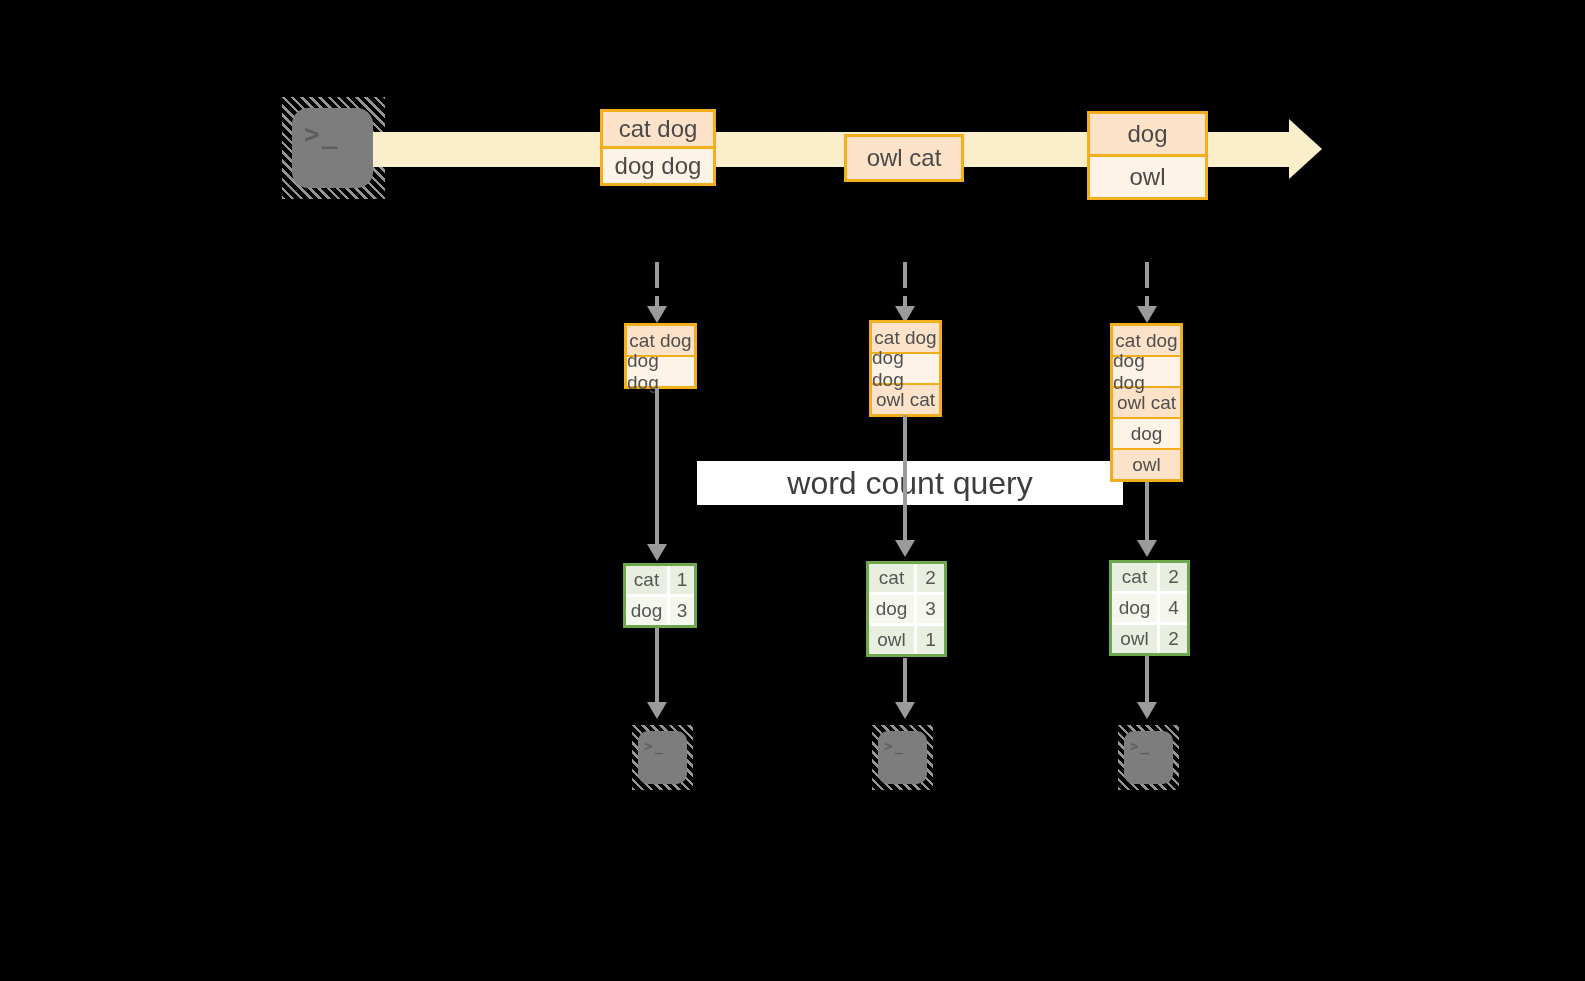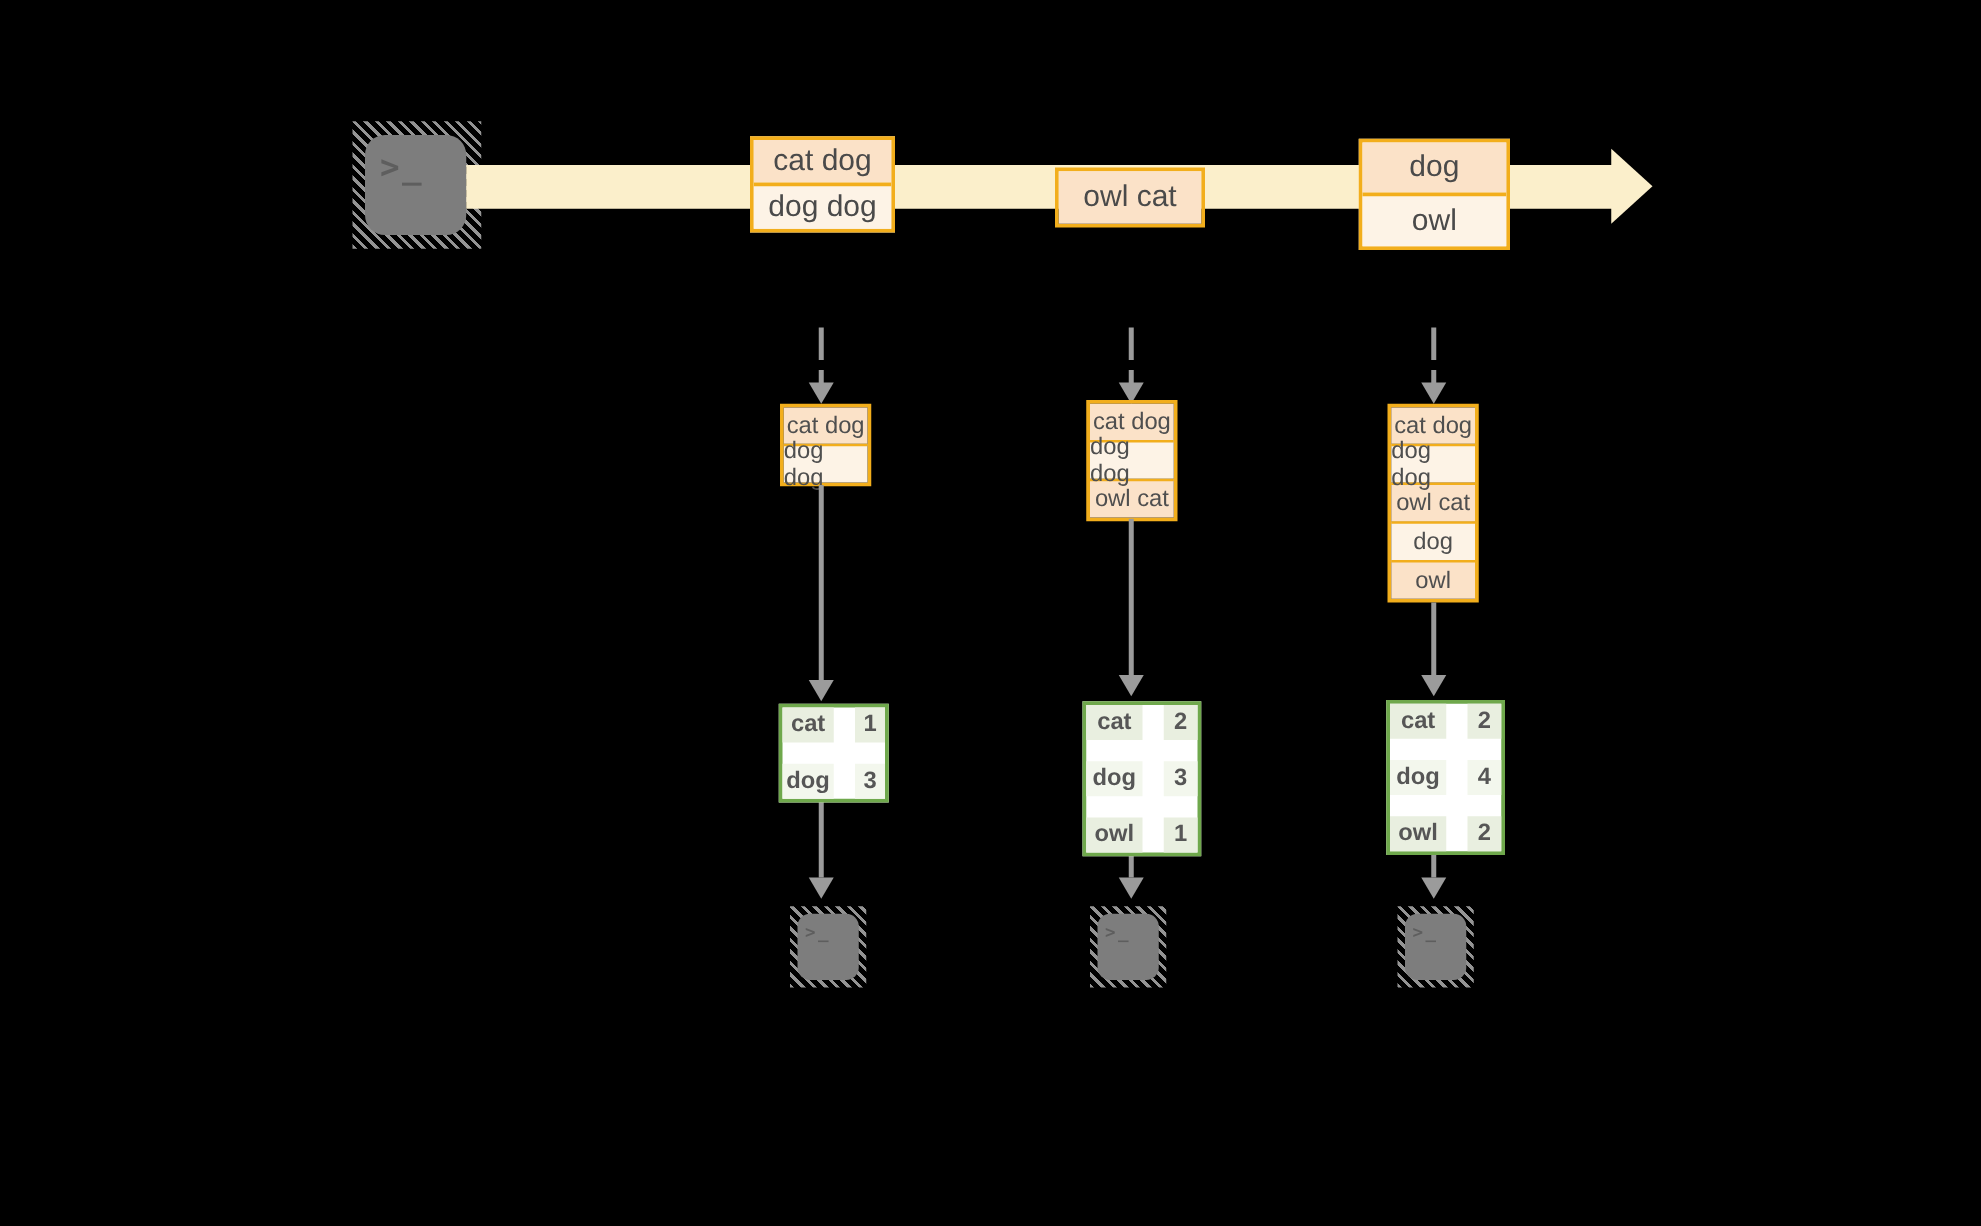--- a/index.html
+++ b/index.html
@@ -55,21 +55,21 @@
 
   
   .aline{width:4px;background:#9b9b9b;}
   .ahead{
     width:0;height:0;border-left:10px solid transparent;border-right:10px solid transparent;
     border-top:17px solid #9b9b9b;
   }
 
   
   .rtable{
-    border:3px solid #6fa84c;background:#ffffff;display:grid;gap:17px;font-weight:bold;
+    border:3px solid #6fa84c;background:#ffffff;display:grid;gap:3px;
   }
   .rtable .cell{
     display:flex;align-items:center;justify-content:center;
     font-size:19px;color:#565656;
   }
   .rtable .cell:nth-child(4n+1),.rtable .cell:nth-child(4n+2){background:#e9efe0;}
   .rtable .cell:nth-child(4n+3),.rtable .cell:nth-child(4n){background:#f3f7ed;}
 </style>
 </head>
 <body>
@@ -103,20 +103,23 @@
   <div class="abs ahead" style="left:647px;top:306px;"></div>
 
   <div class="abs aline" style="left:903px;top:262px;height:26px;"></div>
   <div class="abs aline" style="left:903px;top:296px;height:12px;"></div>
   <div class="abs ahead" style="left:895px;top:306px;"></div>
 
   <div class="abs aline" style="left:1145px;top:262px;height:26px;"></div>
   <div class="abs aline" style="left:1145px;top:296px;height:12px;"></div>
   <div class="abs ahead" style="left:1137px;top:306px;"></div>
 
+  <div class="abs qband" style="left:697px;top:461px;width:426px;height:44px;z-index:1;">
+    <span>word count query</span>
+  </div>
 
   <div class="abs itable" style="left:624px;top:323px;width:67px;z-index:2;">
     <div class="irow">cat dog</div>
     <div class="irow">dog dog</div>
   </div>
   <div class="abs aline" style="left:655px;top:388px;height:156px;z-index:2;"></div>
   <div class="abs ahead" style="left:647px;top:544px;z-index:2;"></div>
   <div class="abs rtable" style="left:623px;top:563px;grid-template-columns:41px 24px;z-index:2;">
     <div class="cell" style="height:28px;">cat</div>
     <div class="cell">1</div>

